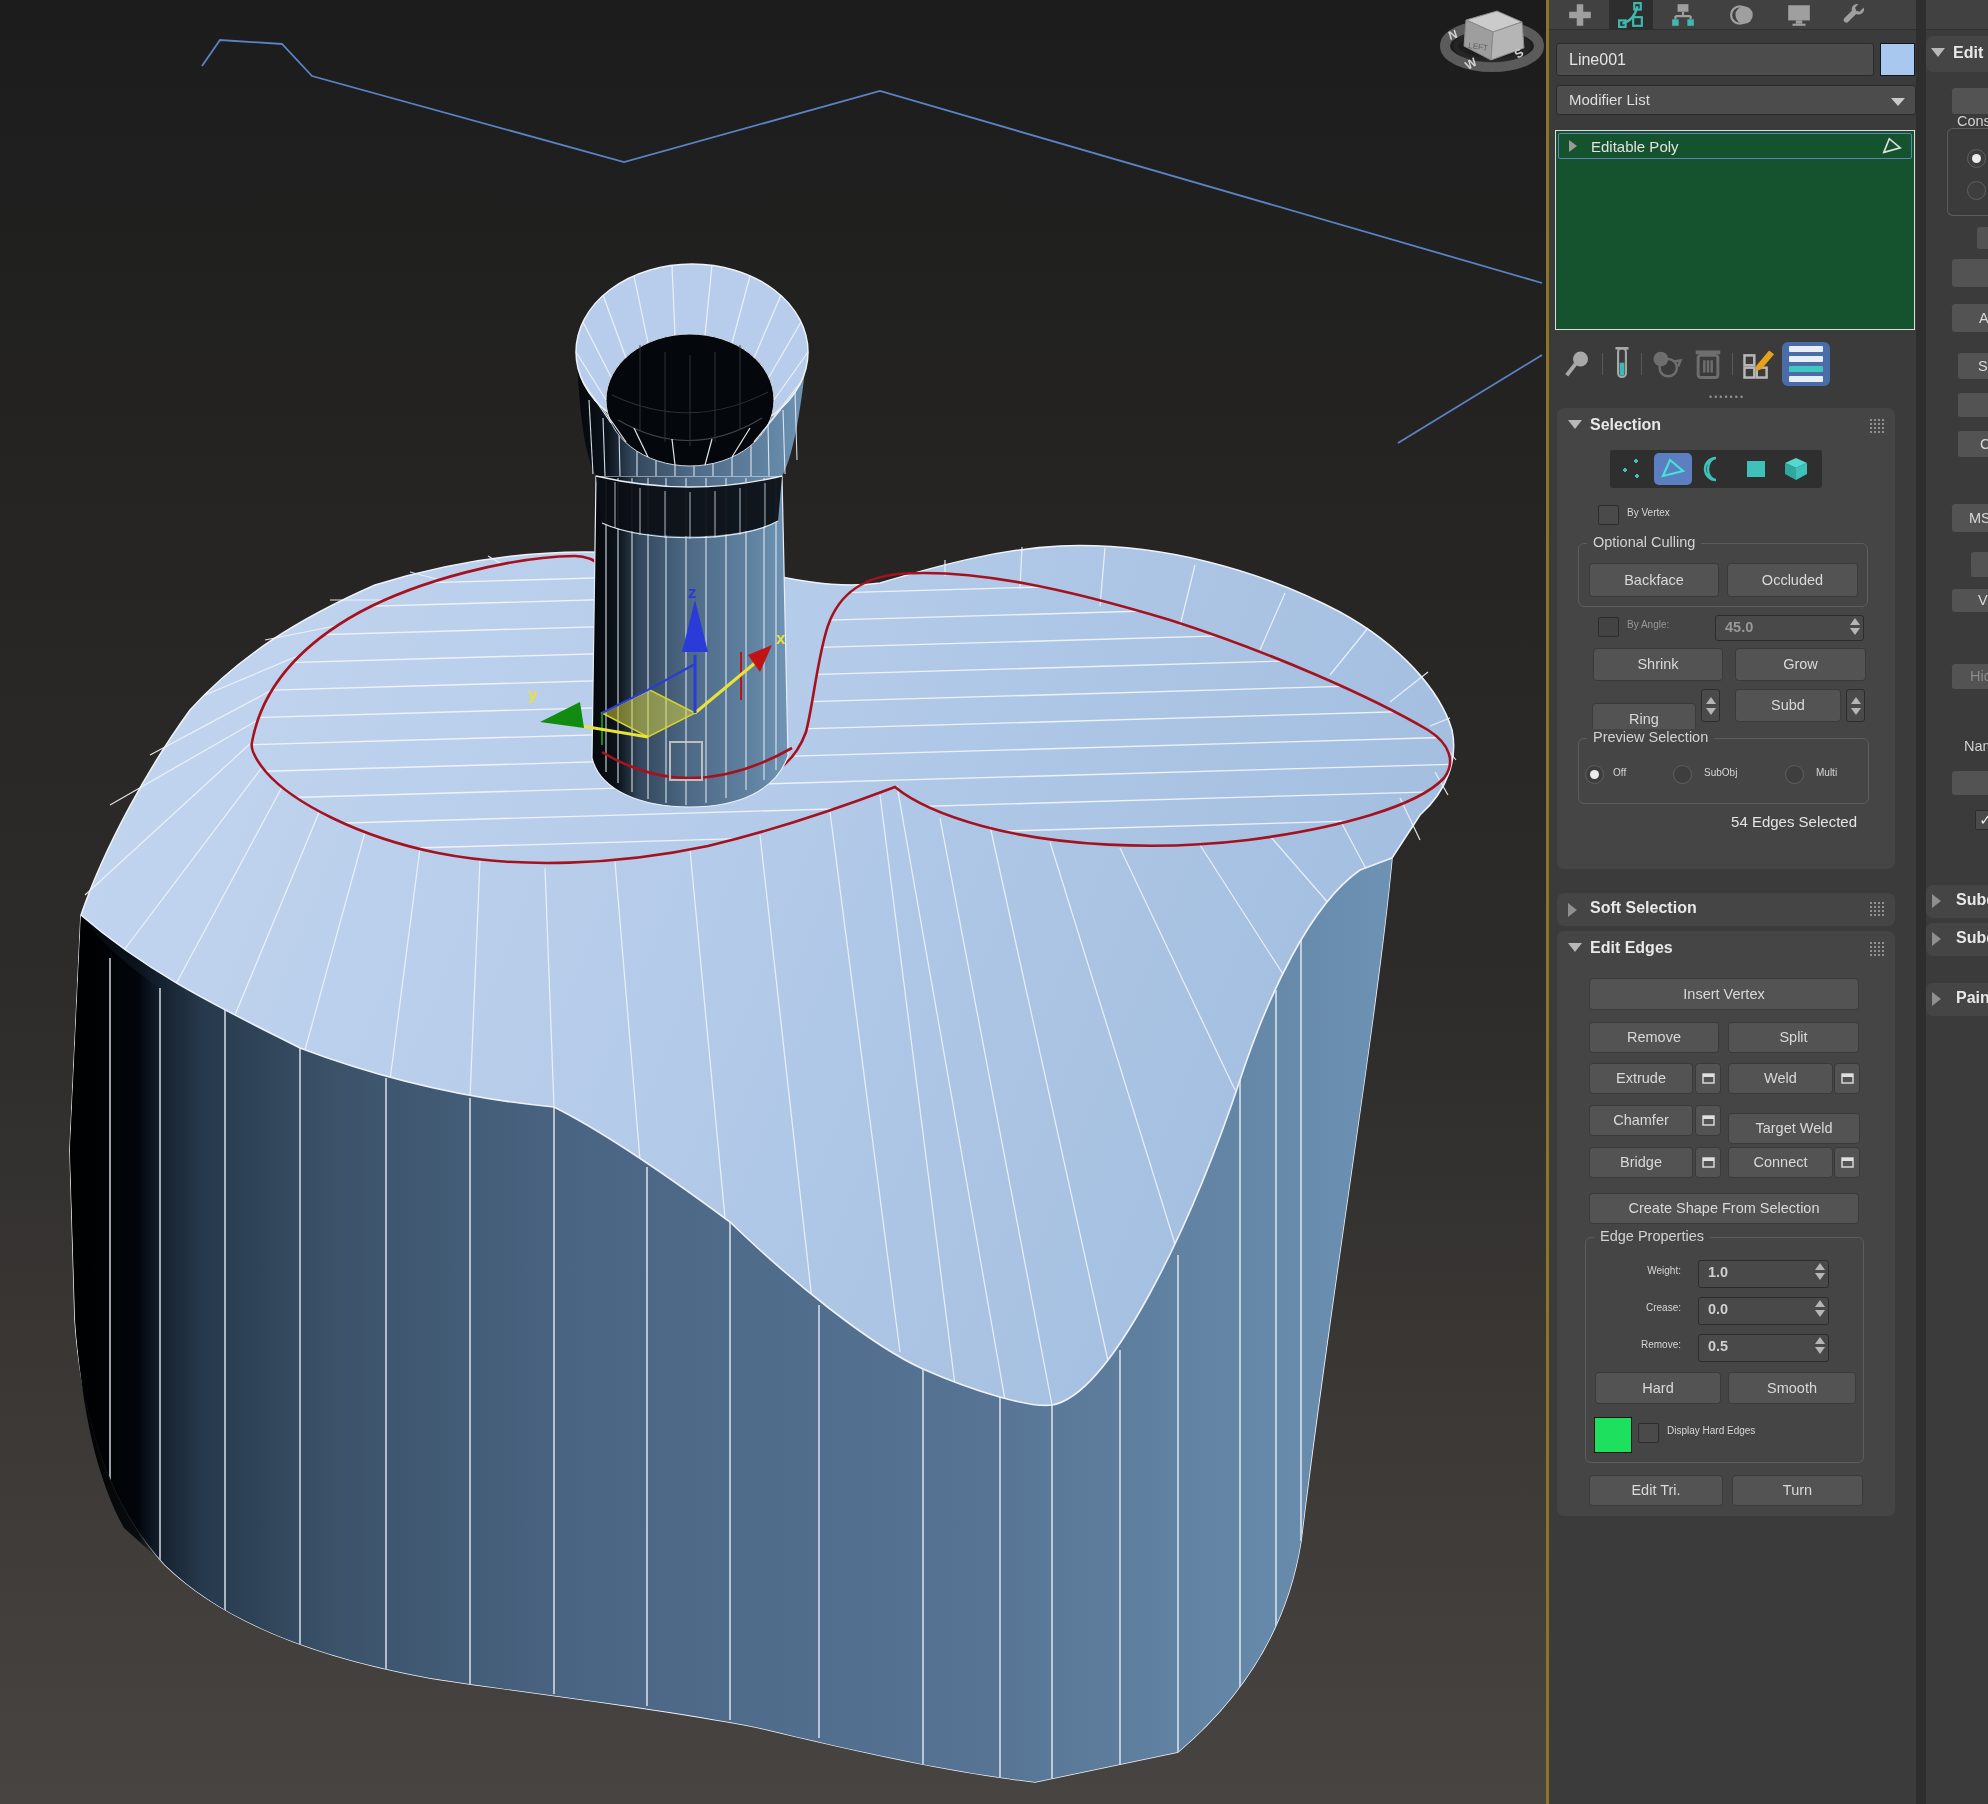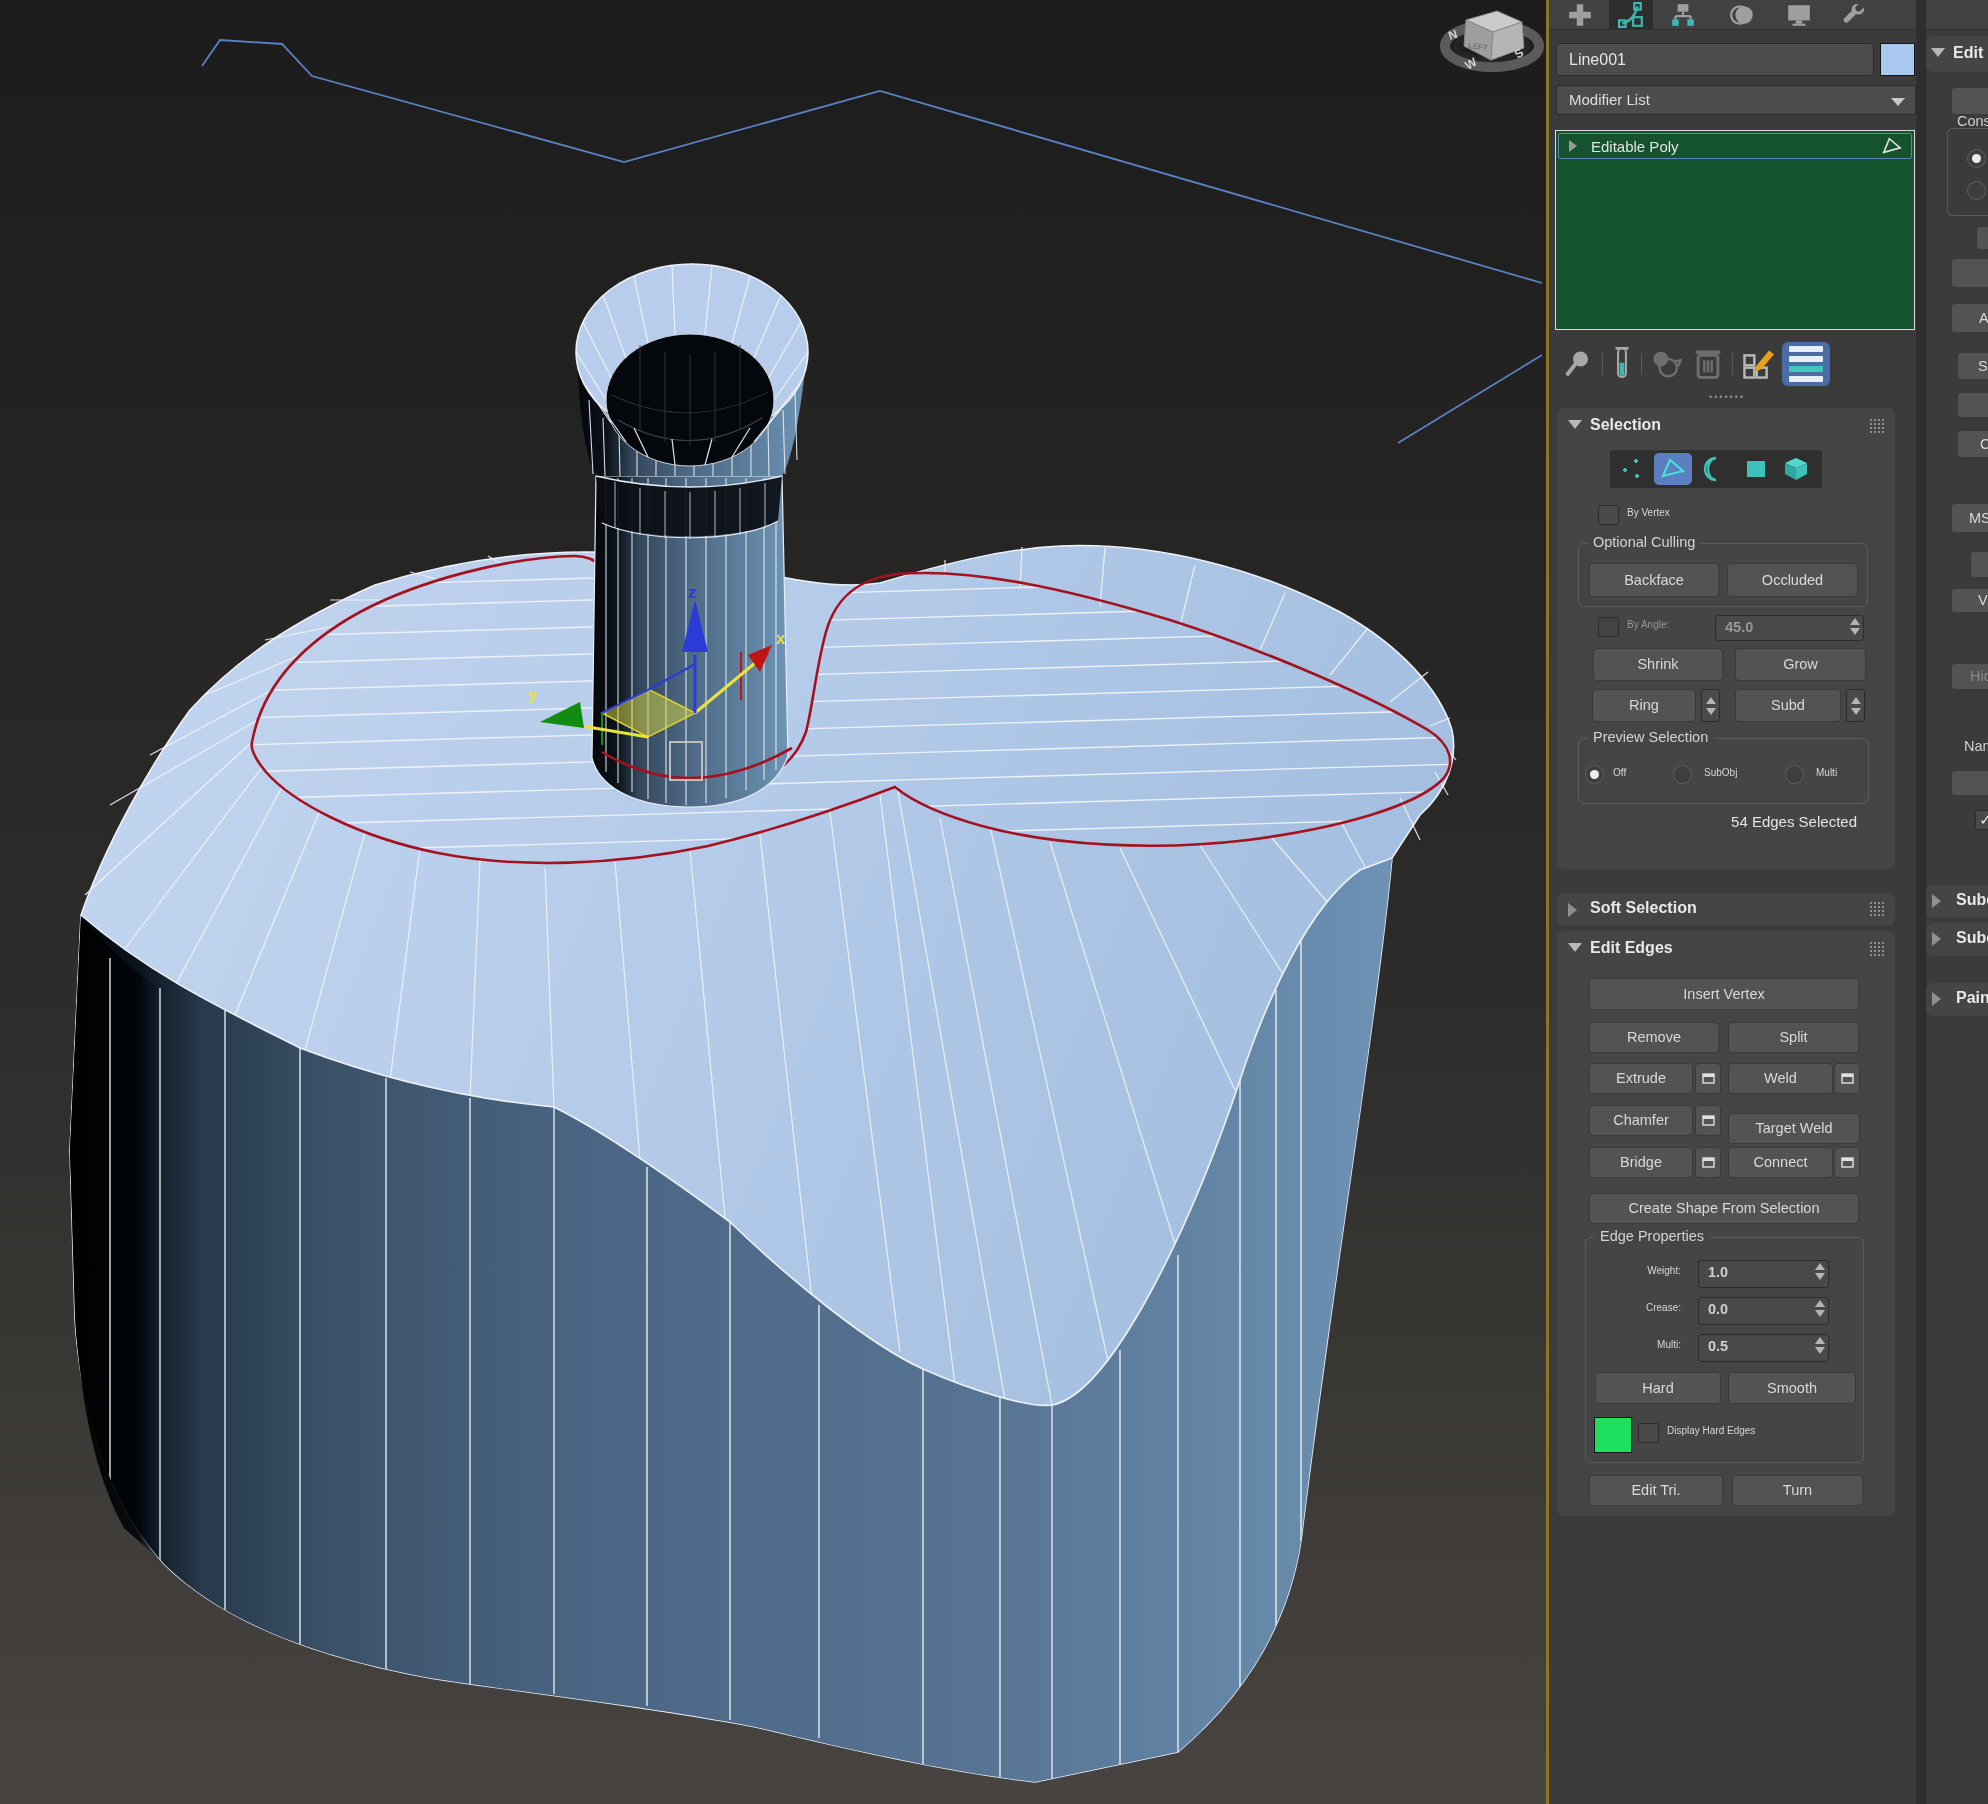--- a/index.html
+++ b/index.html
@@ -460,21 +460,21 @@
     <div class="lbl dim" style="left:70px;top:211px">By Angle:</div>
     <div class="field dim" style="left:158px;top:207px;width:149px;height:26px">
       <span class="val">45.0</span>
       <span class="spincol">
             <span class="spinup"></span>
             <span class="spindn"></span>
           </span>
     </div>
     <div class="btn" style="left:36px;top:240px;width:130px;height:33px;line-height:33px">Shrink</div>
     <div class="btn" style="left:178px;top:240px;width:131px;height:33px;line-height:33px">Grow</div>
-    <div class="btn" style="left:35px;top:281px;width:104px;height:33px;line-height:33px">Ring</div>
+    <div class="btn" style="left:35px;top:295px;width:104px;height:33px;line-height:33px">Ring</div>
     <div class="spinbox" style="left:144px;top:281px;width:19px;height:33px">
           <span class="spinup"></span>
           <span class="spindn"></span>
         </div>
     <div class="btn" style="left:178px;top:281px;width:106px;height:33px;line-height:33px">Subd</div>
     <div class="spinbox" style="left:289px;top:281px;width:19px;height:33px">
           <span class="spinup"></span>
           <span class="spindn"></span>
         </div>
     <div class="grp" style="left:21px;top:330px;width:291px;height:66px">
@@ -560,21 +560,21 @@
           </span>
     </div>
     <div class="lbl" style="left:40px;top:371px;width:84px;text-align:right">Crease:</div>
     <div class="field" style="left:141px;top:366px;width:131px;height:28px">
       <span class="val">0.0</span>
       <span class="spincol">
             <span class="spinup"></span>
             <span class="spindn"></span>
           </span>
     </div>
-    <div class="lbl" style="left:40px;top:408px;width:84px;text-align:right">Multi:</div>
+    <div class="lbl" style="left:40px;top:408px;width:84px;text-align:right">Remove:</div>
     <div class="field" style="left:141px;top:403px;width:131px;height:28px">
       <span class="val">0.5</span>
       <span class="spincol">
             <span class="spinup"></span>
             <span class="spindn"></span>
           </span>
     </div>
     <div class="btn" style="left:38px;top:441px;width:126px;height:32px;line-height:32px">Hard</div>
     <div class="btn" style="left:171px;top:441px;width:128px;height:32px;line-height:32px">Smooth</div>
     <div class="swatch" style="left:37px;top:486px;width:38px;height:36px;background:#1de05f"></div>

